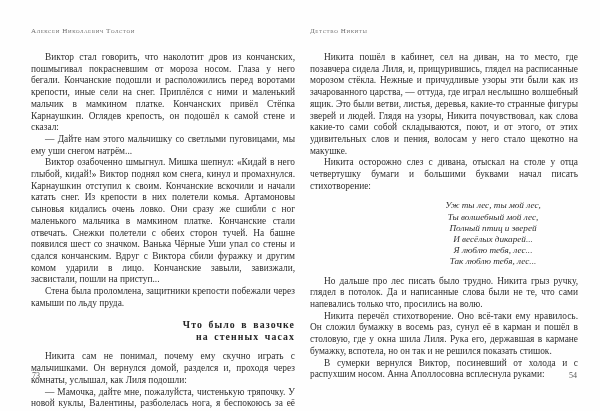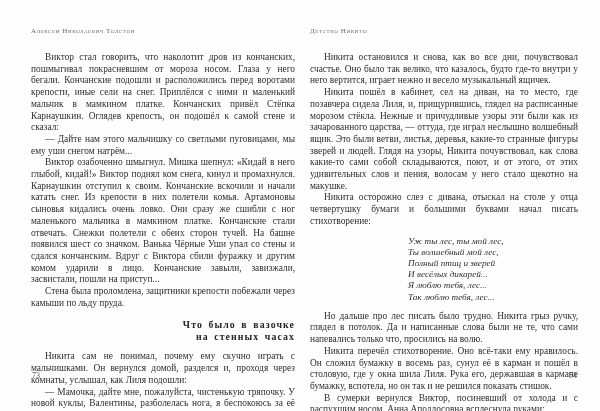--- a/index.html
+++ b/index.html
@@ -61,21 +61,21 @@
     letter-spacing: 1.1px;
     word-spacing: 2px;
     color: #242424;
   }
   .verse {
     margin: 8px 0 8px 98px;
     font-style: italic;
     font-size: 9.2px;
     line-height: 11.2px;
   }
-  .verse-line { white-space: nowrap; }
+  .verse-line { white-space: nowrap; text-align: center; }
 
   .page-number {
     position: absolute;
     bottom: 31px;
     font-size: 8px;
     color: #555555;
   }
   .pn-left  { left: 1px; }
   .pn-right { right: 1px; }
 </style>
@@ -102,21 +102,20 @@
       <p>— Мамочка, дайте мне, пожалуйста, чистенькую тряпочку. У новой куклы, Валентины, разболелась нога, я беспокоюсь за её здоровье.</p>
     </div>
 
     <div class="page-number pn-left">73</div>
   </div>
 
   <div class="page page-right">
     <div class="running-header rh-right">Детство Никиты</div>
 
     <div class="body-text">
-      <p>Никита остановился и снова, как во все дни, почувствовал счастье. Оно было так велико, что казалось, будто где-то внутри у него вертится, играет нежно и весело музыкальный ящичек.</p>
       <p>Никита пошёл в кабинет, сел на диван, на то место, где позавчера сидела Лиля, и, прищурившись, глядел на расписанные морозом стёкла. Нежные и причудливые узоры эти были как из зачарованного царства, — оттуда, где играл неслышно волшебный ящик. Это были ветви, листья, деревья, какие-то странные фигуры зверей и людей. Глядя на узоры, Никита почувствовал, как слова какие-то сами собой складываются, поют, и от этого, от этих удивительных слов и пения, волосам у него стало щекотно на макушке.</p>
       <p>Никита осторожно слез с дивана, отыскал на столе у отца четвертушку бумаги и большими буквами начал писать стихотворение:</p>
 
       <div class="verse">
         <div class="verse-line">Уж ты лес, ты мой лес,</div>
         <div class="verse-line">Ты волшебный мой лес,</div>
         <div class="verse-line">Полный птиц и зверей</div>
         <div class="verse-line">И весёлых дикарей...</div>
         <div class="verse-line">Я люблю тебя, лес...</div>
         <div class="verse-line">Так люблю тебя, лес...</div>

